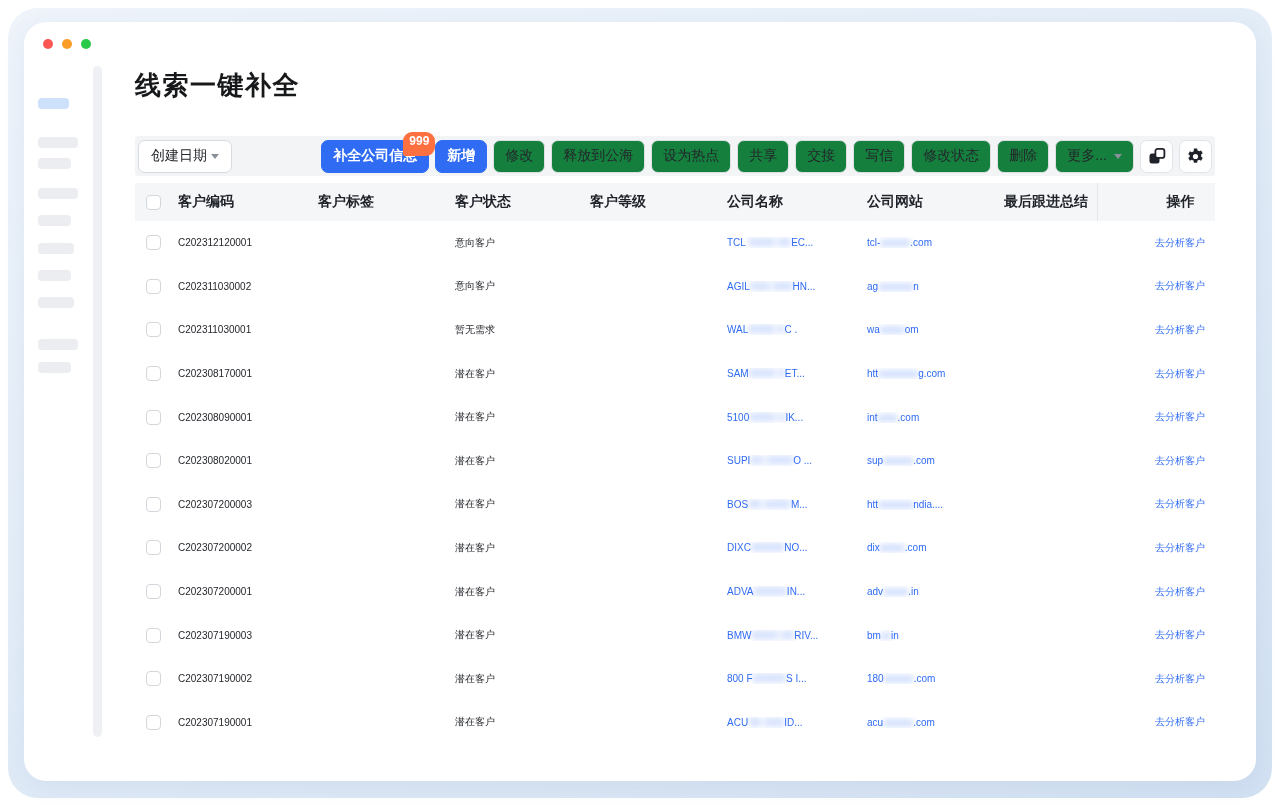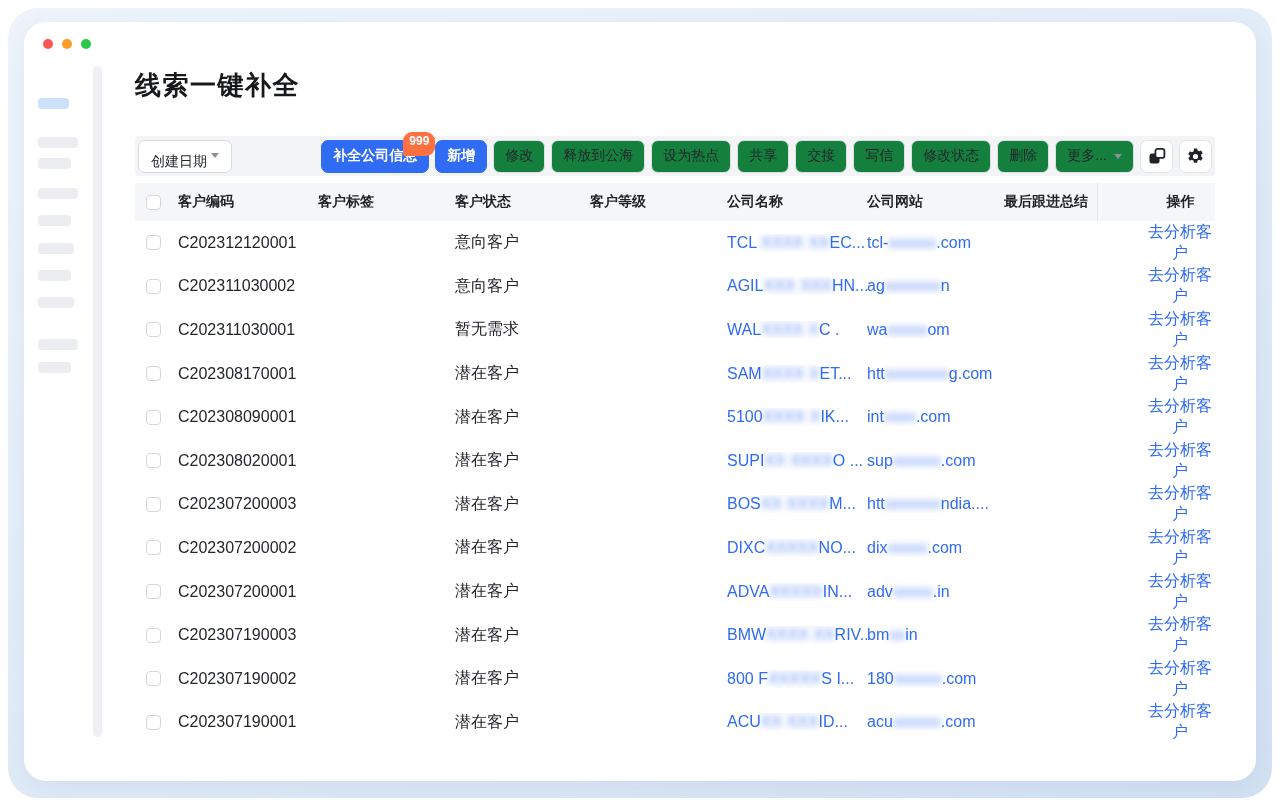--- a/index.html
+++ b/index.html
@@ -33,21 +33,21 @@
   
   .main { position:absolute; left:111px; top:0; width:1080px; }
   .page-title { margin-top:46px; font-size:26px; font-weight:700; color:#17181a; letter-spacing:1.5px; }
   
   .toolbar {
     margin-top:33px; height:40px; background:#f3f4f6; border-radius:3px;
     display:flex; align-items:center; padding:0 3px; position:relative;
   }
   .select {
     height:33px; background:#fff; border:1px solid #d7dadf; border-radius:7px;
-    display:inline-flex; padding:12px 12px; gap:4px;
+    display:inline-flex; align-items:center; padding:12px 12px; gap:4px;
     font-size:14px; color:#23262b; cursor:pointer;
   }
   .caret {
     width:0; height:0; border-left:4.5px solid transparent;
     border-right:4.5px solid transparent; border-top:5.5px solid #8a9099;
     display:inline-block;
   }
   .btn-group { margin-left:auto; display:flex; align-items:center; gap:6px; }
   .btn {
     height:33px; display:inline-flex; align-items:center; justify-content:center;
@@ -64,21 +64,21 @@
   .icon-btn {
     width:33px; height:33px; background:#fff; border:1px solid #e2e4e8;
     border-radius:7px; display:inline-flex; align-items:center; justify-content:center;
     cursor:pointer;
   }
   
   .thead {
     margin-top:7px; height:38px; background:#f5f6f8; display:flex; align-items:center;
     font-size:14px; color:#1f2329; font-weight:600;
   }
-  .trow { height:43.6px; display:flex; align-items:center; font-size:16px; color:#23262b; background:#fff; }
+  .trow { height:43.6px; display:flex; align-items:center; font-size:10px; color:#23262b; background:#fff; }
   .col-cb { width:43px; display:flex; align-items:center; padding-left:11px; }
   .col-code { width:140px; }
   .col-tag { width:137px; }
   .col-status { width:135px; }
   .col-level { width:137px; }
   .col-name { width:140px; white-space:nowrap; overflow:hidden; }
   .col-site { width:137px; white-space:nowrap; overflow:hidden; }
   .col-summary { width:93px; }
   .col-action { width:118px; text-align:center; align-self:stretch; display:flex; align-items:center; justify-content:center;padding-left:48px; }
   .thead .col-action { border-left:1px solid #e4e6ea; }

